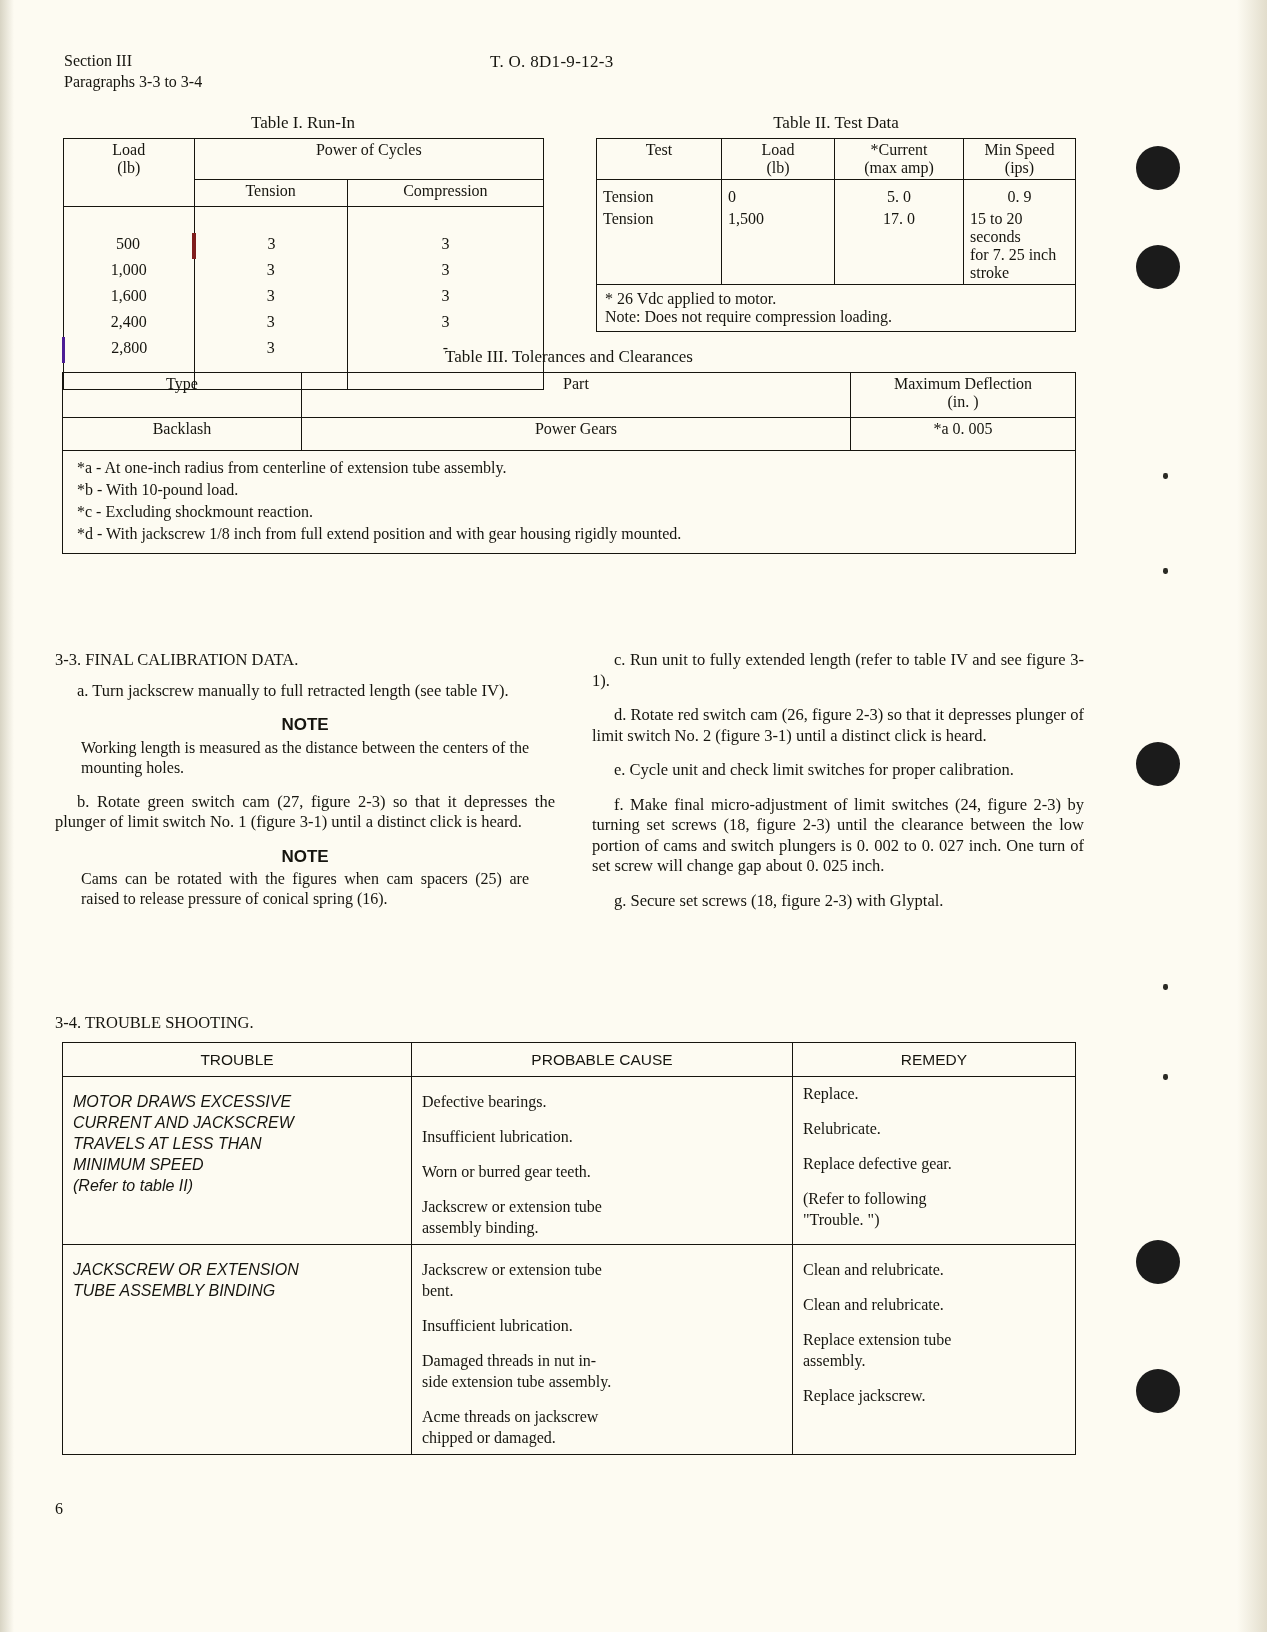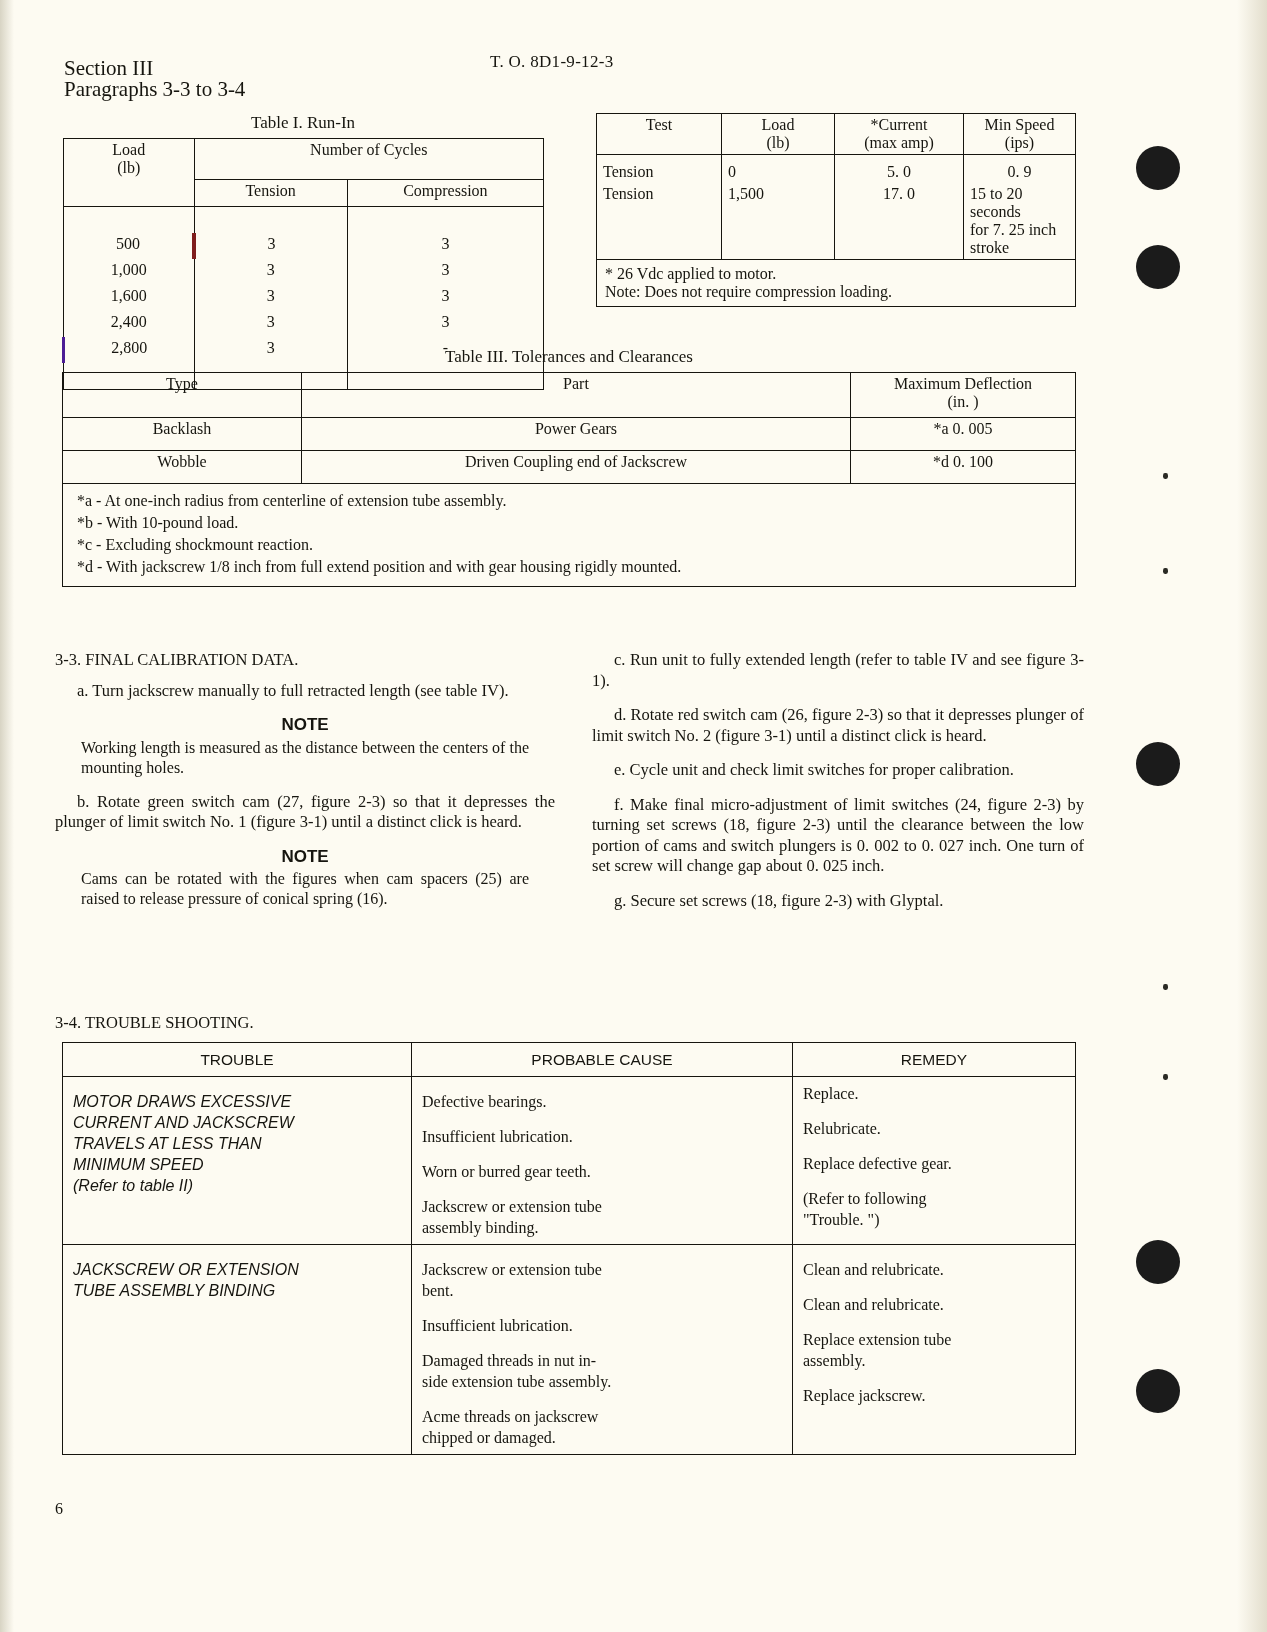--- a/index.html
+++ b/index.html
@@ -37,21 +37,21 @@
   .dot {
     position: absolute;
     width: 5px; height: 6px;
     background: #2a2a24;
     border-radius: 40%;
   }
 
   
   .hdr-left {
     position: absolute; left: 64px; top: 50px;
-    font-size: 21px; line-height: 21px; margin-top: 8px;
+    font-size: 16px; line-height: 21px;
   }
   .hdr-center {
     position: absolute; left: 490px; top: 52px;
     font-size: 17px; letter-spacing: .3px;
   }
 
   
   table {
     border-collapse: collapse;
     font-size: 16px;
@@ -128,21 +128,21 @@
 
   <div id="tableI-wrap">
     <div class="tbl-caption">Table I.   Run-In</div>
     <table id="tableI">
       <tbody>
           <tr>
         <td class="c" rowspan="1" style="width:128px; border-bottom:none;">
           <div>Load</div>
           <div>(lb)</div>
         </td>
-        <td class="c" colspan="2">Number of Cycles</td>
+        <td class="c" colspan="2">Power of Cycles</td>
       </tr>
       <tr>
         <td class="c noborder-top" style="border-bottom:1px solid #16150f;"></td>
         <td class="c" style="width:152px;">Tension</td>
         <td class="c" style="width:196px;">Compression</td>
       </tr>
       <tr>
         <td class="c" style="border-bottom:none; height:12px;"></td>
         <td class="c" style="border-bottom:none;"></td>
         <td class="c" style="border-bottom:none;"></td>
@@ -175,20 +175,21 @@
       <tr>
         <td class="c" style="border:none; border-left:1px solid #16150f; border-right:1px solid #16150f; border-bottom:1px solid #16150f; height:18px;"></td>
         <td class="c" style="border:none; border-right:1px solid #16150f; border-bottom:1px solid #16150f;"></td>
         <td class="c" style="border:none; border-right:1px solid #16150f; border-bottom:1px solid #16150f;"></td>
       </tr>
     </tbody>
       </table>
   </div>
 
   <div id="tableII-wrap">
+    <div class="tbl-caption">Table II.   Test Data</div>
     <table id="tableII">
       <tbody>
           <tr>
         <td class="c" style="width:112px;">Test</td>
         <td class="c" style="width:100px;">
           <div>Load</div>
           <div>(lb)</div>
         </td>
         <td class="c" style="width:116px;">
           <div>*Current</div>
@@ -234,25 +235,20 @@
           <div>Maximum Deflection</div>
           <div>(in. )</div>
         </td>
       </tr>
       <tr>
         <td class="c" style="height:28px;">Backlash</td>
         <td class="c">Power Gears</td>
         <td class="c">*a 0. 005</td>
       </tr>
       <tr>
-        <td class="c" style="height:28px;">Wobble</td>
-        <td class="c">Driven Coupling end of Jackscrew</td>
-        <td class="c">*d 0. 100</td>
-      </tr>
-      <tr>
         <td class="l" colspan="3" style="padding:6px 14px 8px 14px; line-height:22px;">
           <div>*a - At one-inch radius from centerline of extension tube assembly.</div>
           <div>*b - With 10-pound load.</div>
           <div>*c - Excluding shockmount reaction.</div>
           <div>*d - With jackscrew 1/8 inch from full extend position and with gear housing rigidly mounted.</div>
         </td>
       </tr>
     </tbody>
       </table>
   </div>

